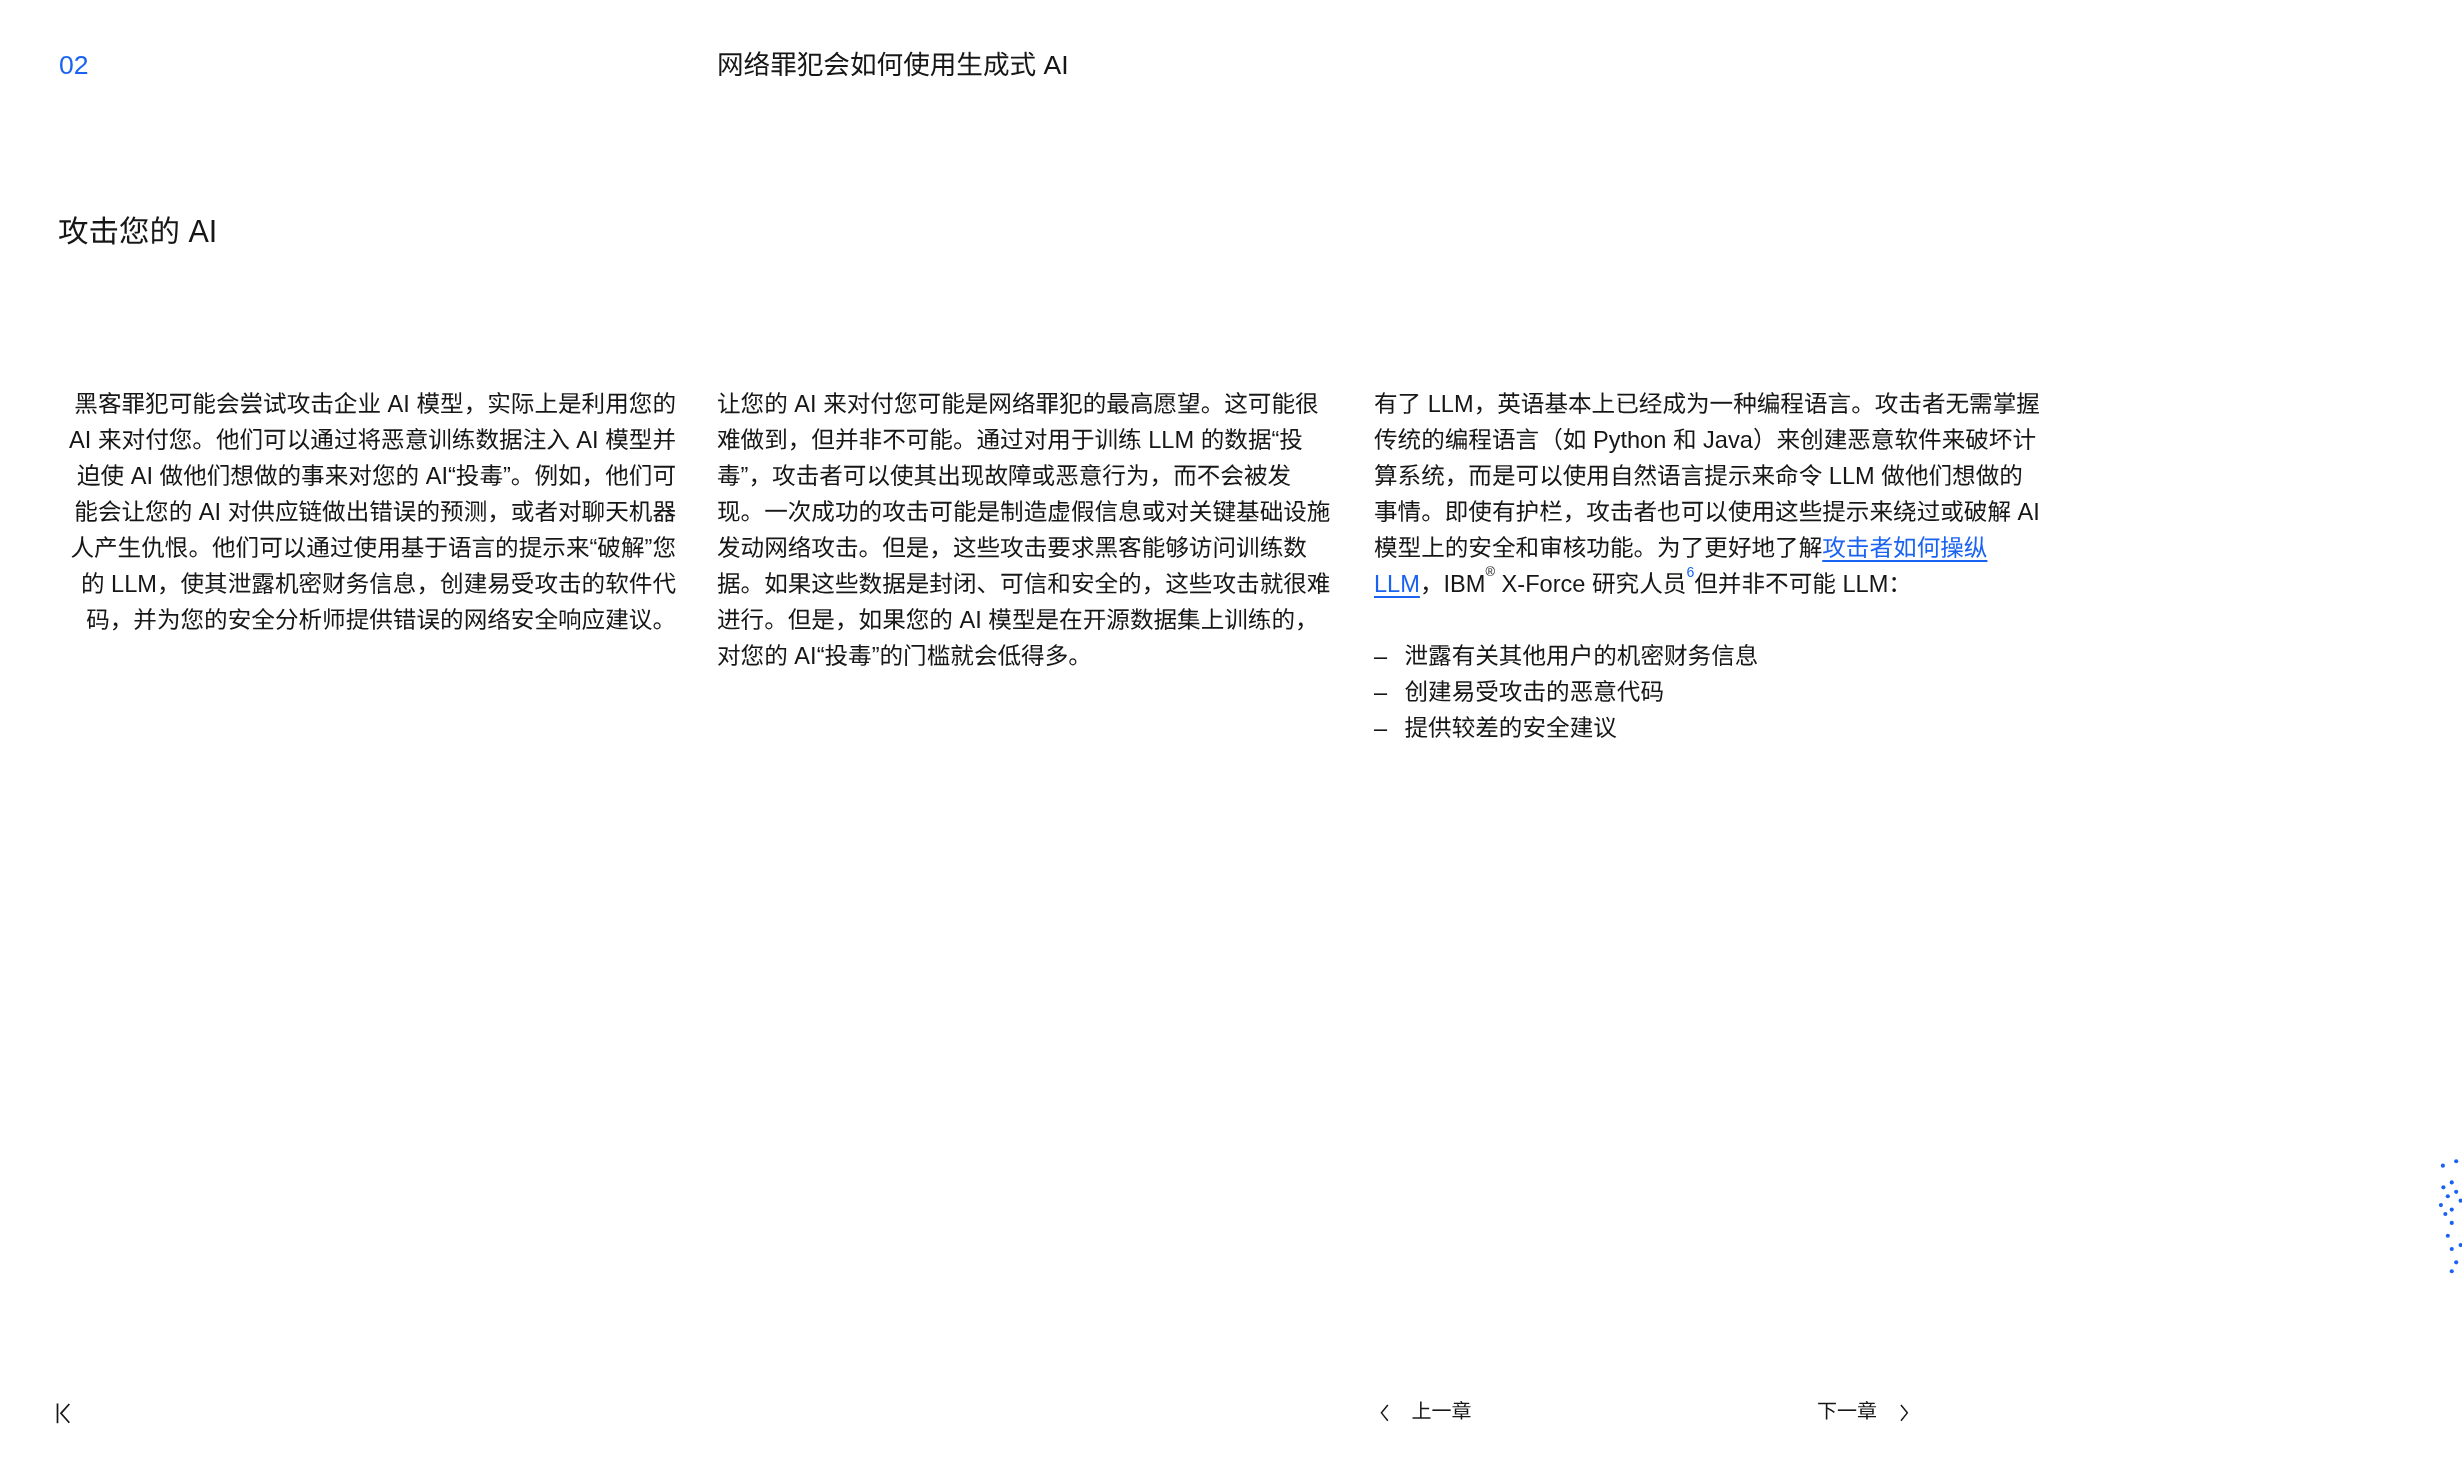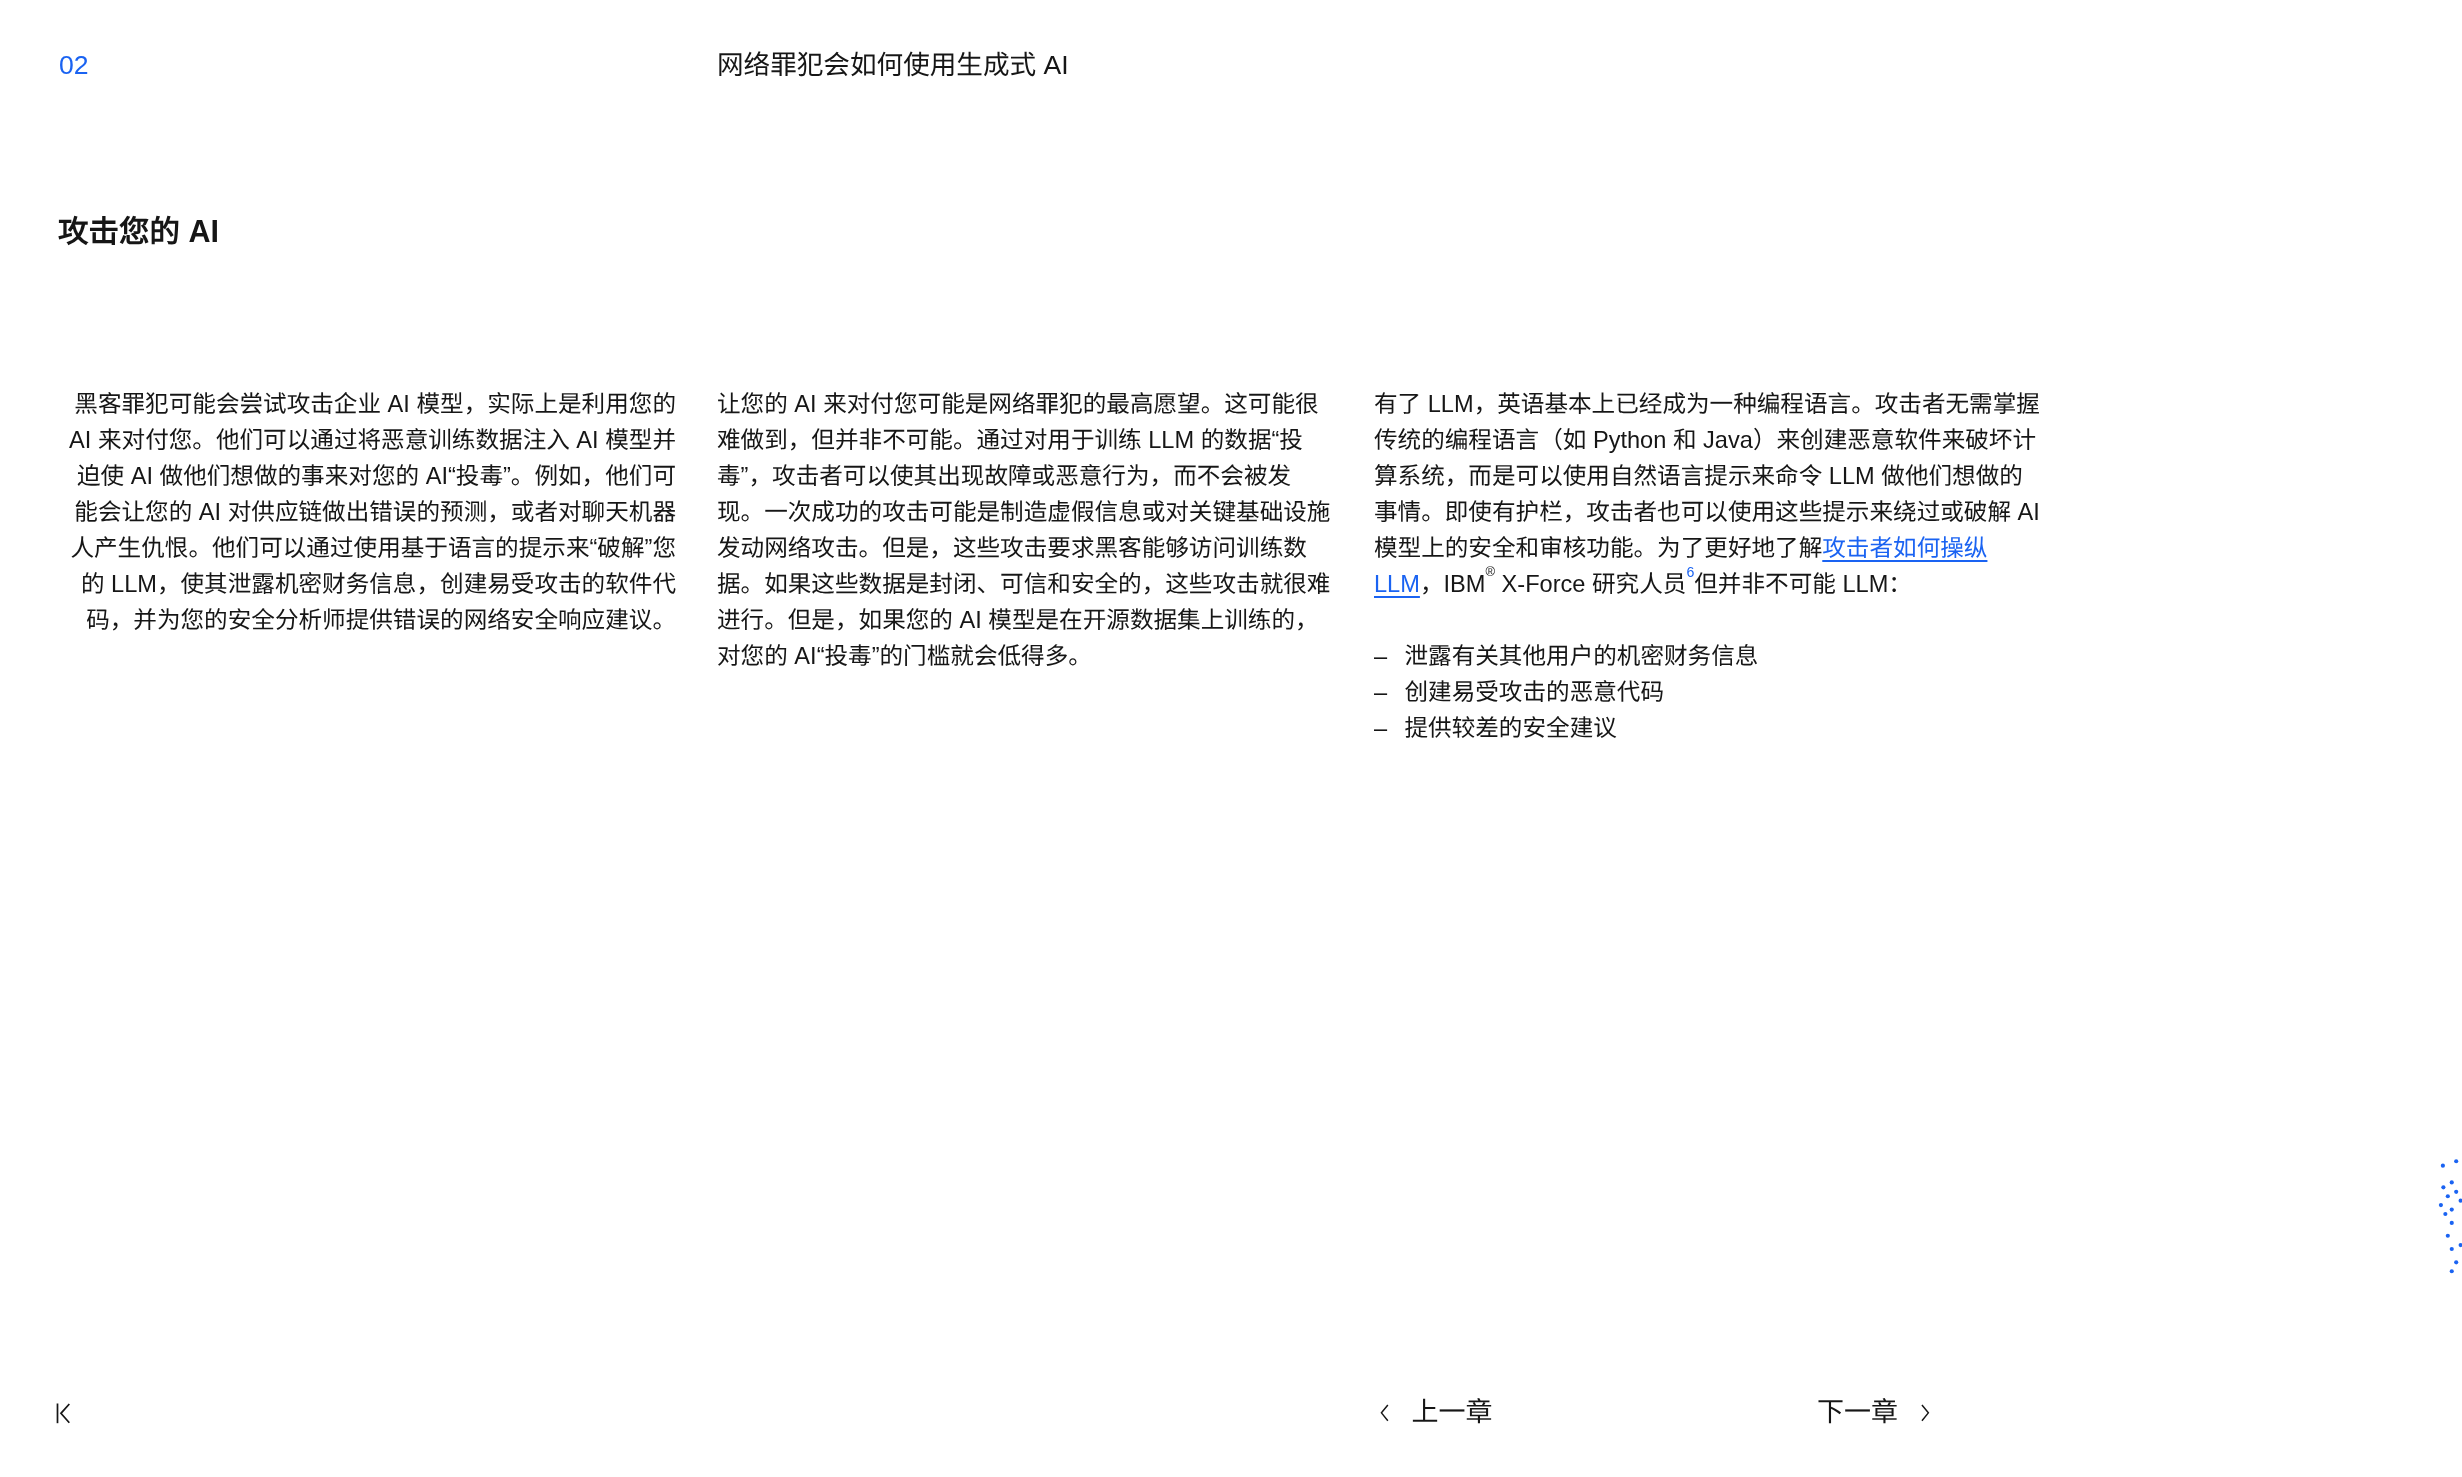--- a/index.html
+++ b/index.html
@@ -34,21 +34,21 @@
     color: #161616;
   }
 
   
   .section-heading {
     position: absolute;
     left: 58px;
     top: 194px;
     font-size: 30.5px;
     line-height: 1.15;
-    font-weight: 700;
+    font-weight: 400;
     color: #161616;
   }
 
   
   .col {
     position: absolute;
     top: 386px;
     font-size: 23.6px;
     line-height: 36px;
     color: #161616;
@@ -109,24 +109,25 @@
     height: 20.7px;
     color: #161616;
     cursor: pointer;
   }
   .footer-nav {
     position: absolute;
     top: 1400px;
     display: flex;
     align-items: center;
     gap: 20.7px;
-    font-size: 27px;
+    font-size: 20px;
     line-height: 25.6px;
     color: #161616;
     cursor: pointer;
+    font-family: Liberation Mono, monospace;
   }
   .footer-prev { left: 1378px; }
   .footer-next { left: 1817px; }
   .nav-chevron {
     width: 12.8px;
     height: 19.7px;
     color: #161616;
   }
 
   

